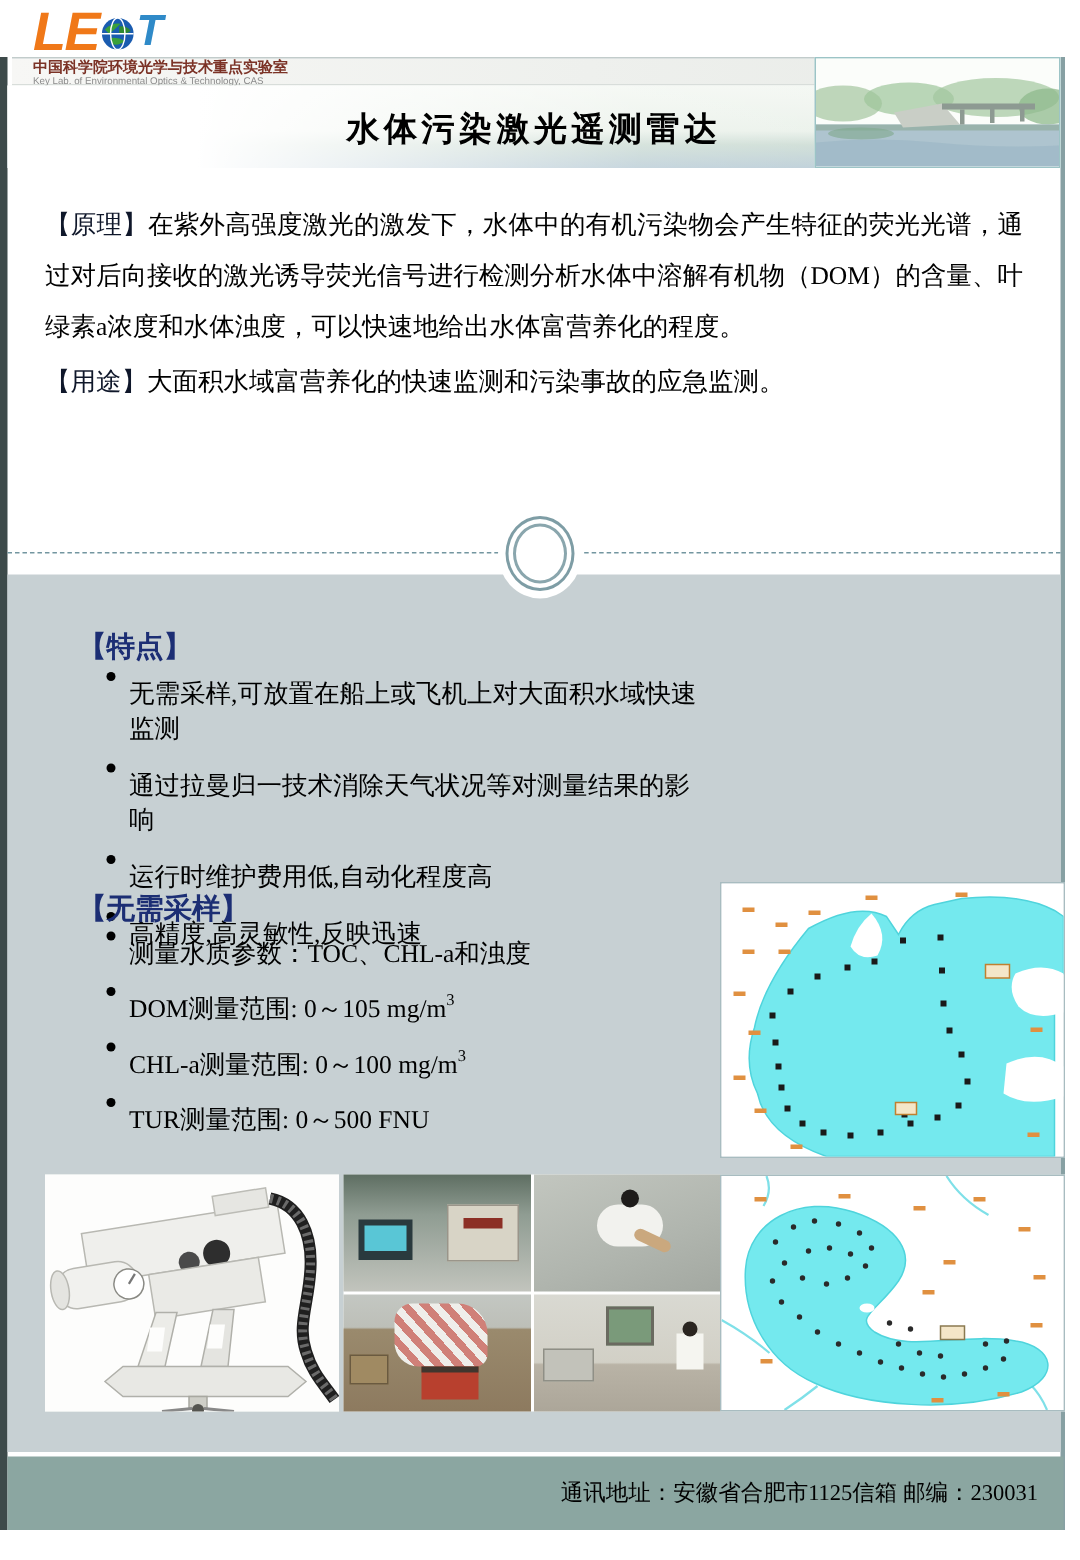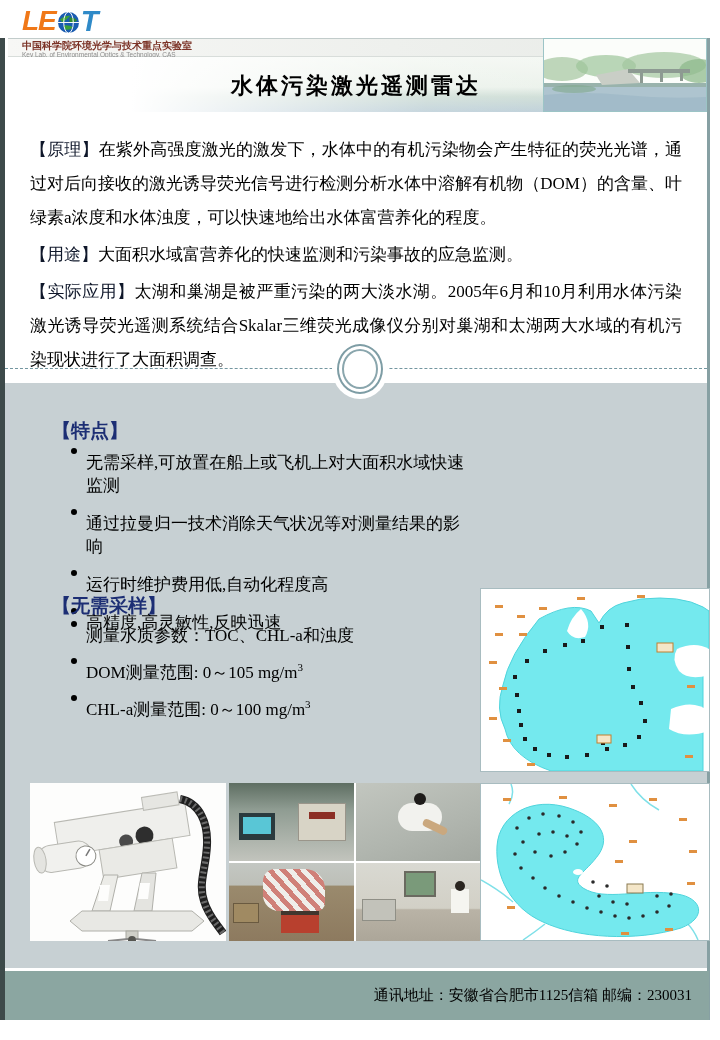--- a/index.html
+++ b/index.html
@@ -11,21 +11,21 @@
   }
   .abs { position:absolute; }
 
   
   #left-frame  { left:0; top:38px; width:5px; height:982px; background:#3d4a4a; }
   #right-frame { left:707px; top:38px; width:3px; height:982px; background:#87a0a3; }
 
   
   #logo { left:22px; top:6px; height:30px; display:flex; align-items:center;
           font-family:"Liberation Sans", sans-serif; font-weight:bold; font-style:italic; }
-  #logo .le { font-size:28px; color:#f07818; letter-spacing:-1px; }
+  #logo .le { font-size:36px; color:#f07818; letter-spacing:-1px; }
   #logo .globe { width:23px; height:23px; margin:2px 0 0 1px; }
   #logo .t  { font-size:29px; color:#2f8ac8; margin-left:1px; }
 
   #lab-strip {
     left:8px; top:38px; width:699px; height:19px;
     background:linear-gradient(to right,#f7f7f5,#eef0ed 55%,#e8ebe7);
     border-top:1px solid #c2cccb; border-bottom:1px solid #d8ddda;
     padding-left:14px; line-height:1;
   }
   #lab-strip .cn { font-size:10px; font-weight:bold; color:#7b3226;
@@ -154,21 +154,20 @@
       <rect x="136" y="32" width="3" height="10" fill="#8d9a92"></rect>
       <path d="M0,56 q40,-4 80,0 t82,2 v14 H0 Z" fill="#9db8c6" opacity=".7"></path>
       <ellipse cx="30" cy="50" rx="22" ry="4" fill="#7fa98c" opacity=".6"></ellipse>
     </svg>
   </div>
   <div id="page-title" class="abs">水体污染激光遥测雷达</div>
 
   <div id="intro" class="abs">
     <p><span class="tag">【原理】</span><span>在紫外高强度激光的激发下，水体中的有机污染物会产生特征的荧光光谱，通过对后向接收的激光诱导荧光信号进行检测分析水体中溶解有机物（DOM）的含量、叶绿素a浓度和水体浊度，可以快速地给出水体富营养化的程度。</span></p>
     <p><span class="tag">【用途】</span><span>大面积水域富营养化的快速监测和污染事故的应急监测。</span></p>
-    <p><span class="tag">【实际应用】</span><span>太湖和巢湖是被严重污染的两大淡水湖。2005年6月和10月利用水体污染激光诱导荧光遥测系统结合Skalar三维荧光成像仪分别对巢湖和太湖两大水域的有机污染现状进行了大面积调查。</span></p>
   </div>
 
   <div id="divider-line" class="abs"></div>
   <div id="divider-circle" class="abs">
     <div class="inner"></div>
   </div>
 
   <div id="gray-section" class="abs">
 
     <div id="features-head" class="abs sec-head">【特点】</div>
@@ -200,20 +199,25 @@
         </div>
       <div class="li">
           <span class="dot"></span>
           <span>DOM测量范围:  0～105 mg/m</span>
           <sup>3</sup>
         </div>
       <div class="li">
           <span class="dot"></span>
           <span>CHL-a测量范围:  0～100  mg/m</span>
           <sup>3</sup>
+        </div>
+      <div class="li">
+          <span class="dot"></span>
+          <span>TUR测量范围:  0～500 FNU</span>
+          <sup></sup>
         </div>
     </div>
 
     <div id="taihu-map" class="abs media">
       <svg width="228" height="182" viewBox="0 0 228 182">
         <rect width="228" height="182" fill="#ffffff"></rect>
         <path d="M58,30 Q90,12 110,22 L118,34 Q126,18 142,14 L160,10 Q200,6 222,18 L228,22 V60 Q214,70 222,86 V182 H70 Q30,168 24,140 Q14,120 22,96 Q28,66 58,30 Z" fill="#74e9ee" stroke="#4fd4dc" stroke-width="1"></path>
         <path d="M100,20 Q112,34 104,48 Q92,52 86,42 Q90,28 100,20 Z" fill="#ffffff"></path>
         <path d="M196,60 q18,-8 32,0 v26 q-20,6 -30,-4 q-8,-12 -2,-22 Z" fill="#ffffff"></path>
         <path d="M190,120 q22,-10 38,2 v20 q-24,8 -40,-2 Z" fill="#ffffff"></path>

